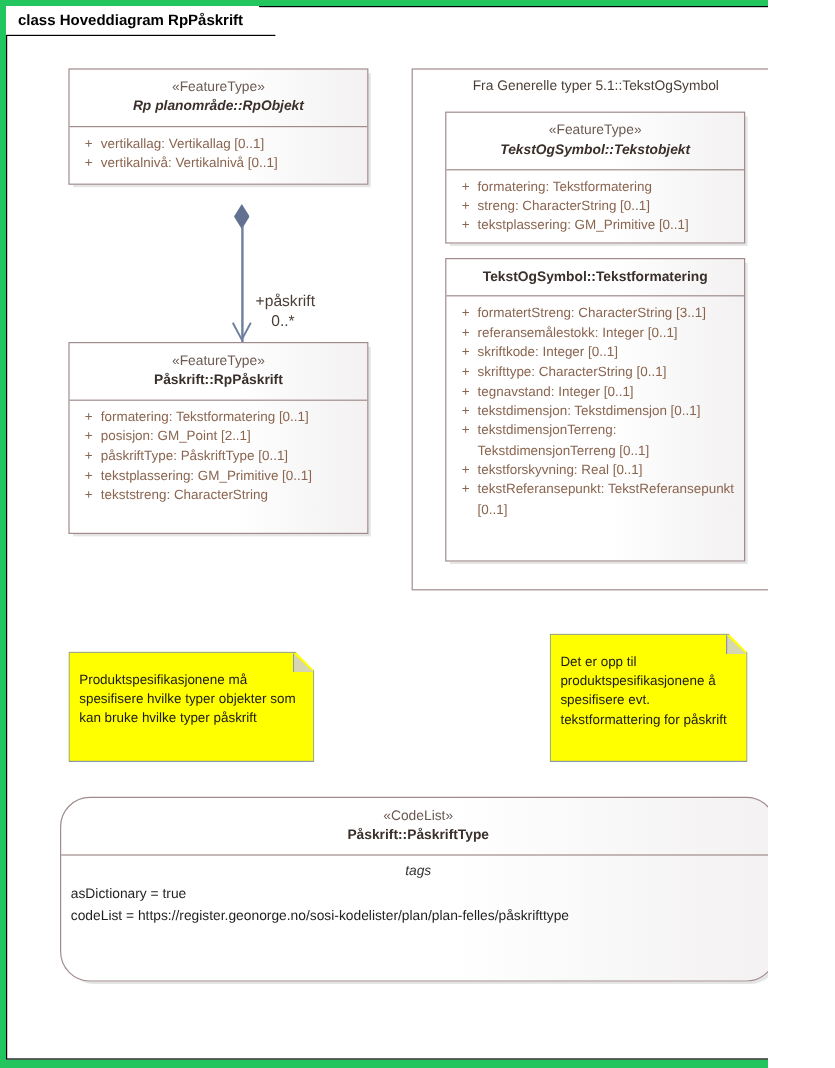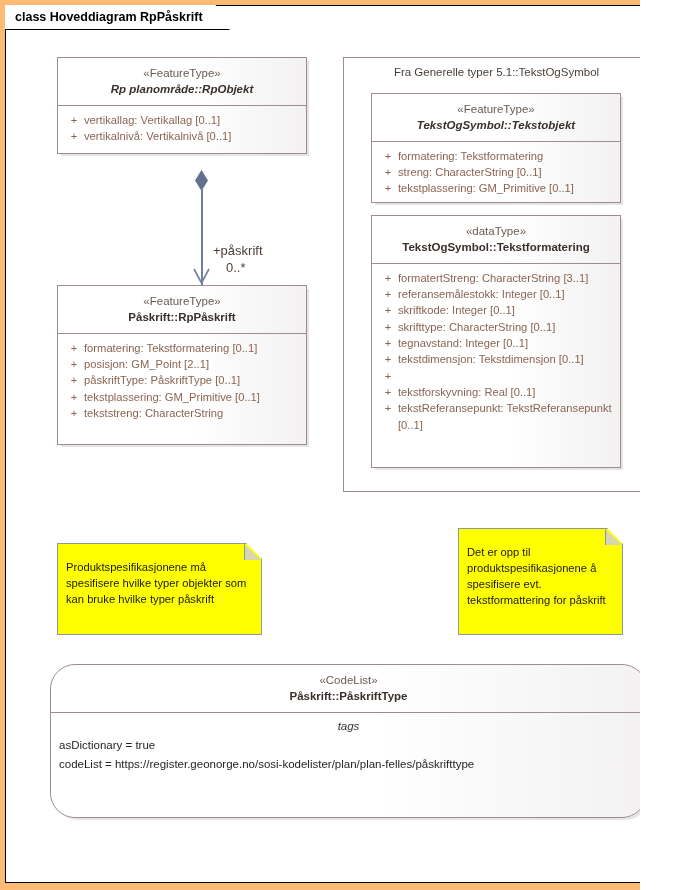--- a/index.html
+++ b/index.html
@@ -8,21 +8,21 @@
     background: #ffffff;
   }
   body {
     font-family: "Liberation Sans", sans-serif;
     -webkit-font-smoothing: antialiased;
   }
   #canvas {
     position: relative;
     width: 640px;
     height: 890px;
-    background: #fdba74;
+    background: #22c55e;
     overflow: hidden;
   }
   
   .diagram-frame {
     position: absolute;
     left: 5px;
     top: 5px;
     width: 684px;
     height: 878px;
     border: 1px solid #000000;
@@ -255,21 +255,20 @@
       </div>
       <div class="attr-row">
         <span class="attr-vis">+</span>
         <span class="attr-txt">tekstplassering: GM_Primitive [0..1]</span>
       </div>
     </div>
   </div>
 
   <div class="uml-class" style="left:371px; top:215px; width:250px; height:253px;">
     <div class="uml-head">
-      <span class="stereotype">«dataType»</span>
       <span class="cls-name">TekstOgSymbol::Tekstformatering</span>
     </div>
     <div class="uml-body">
       <div class="attr-row">
         <span class="attr-vis">+</span>
         <span class="attr-txt">formatertStreng: CharacterString [3..1]</span>
       </div>
       <div class="attr-row">
         <span class="attr-vis">+</span>
         <span class="attr-txt">referansemålestokk: Integer [0..1]</span>
@@ -285,20 +284,21 @@
       <div class="attr-row">
         <span class="attr-vis">+</span>
         <span class="attr-txt">tegnavstand: Integer [0..1]</span>
       </div>
       <div class="attr-row">
         <span class="attr-vis">+</span>
         <span class="attr-txt">tekstdimensjon: Tekstdimensjon [0..1]</span>
       </div>
       <div class="attr-row">
         <span class="attr-vis">+</span>
+        <span class="attr-txt">tekstdimensjonTerreng: TekstdimensjonTerreng [0..1]</span>
       </div>
       <div class="attr-row">
         <span class="attr-vis">+</span>
         <span class="attr-txt">tekstforskyvning: Real [0..1]</span>
       </div>
       <div class="attr-row">
         <span class="attr-vis">+</span>
         <span class="attr-txt">tekstReferansepunkt: TekstReferansepunkt [0..1]</span>
       </div>
     </div>

